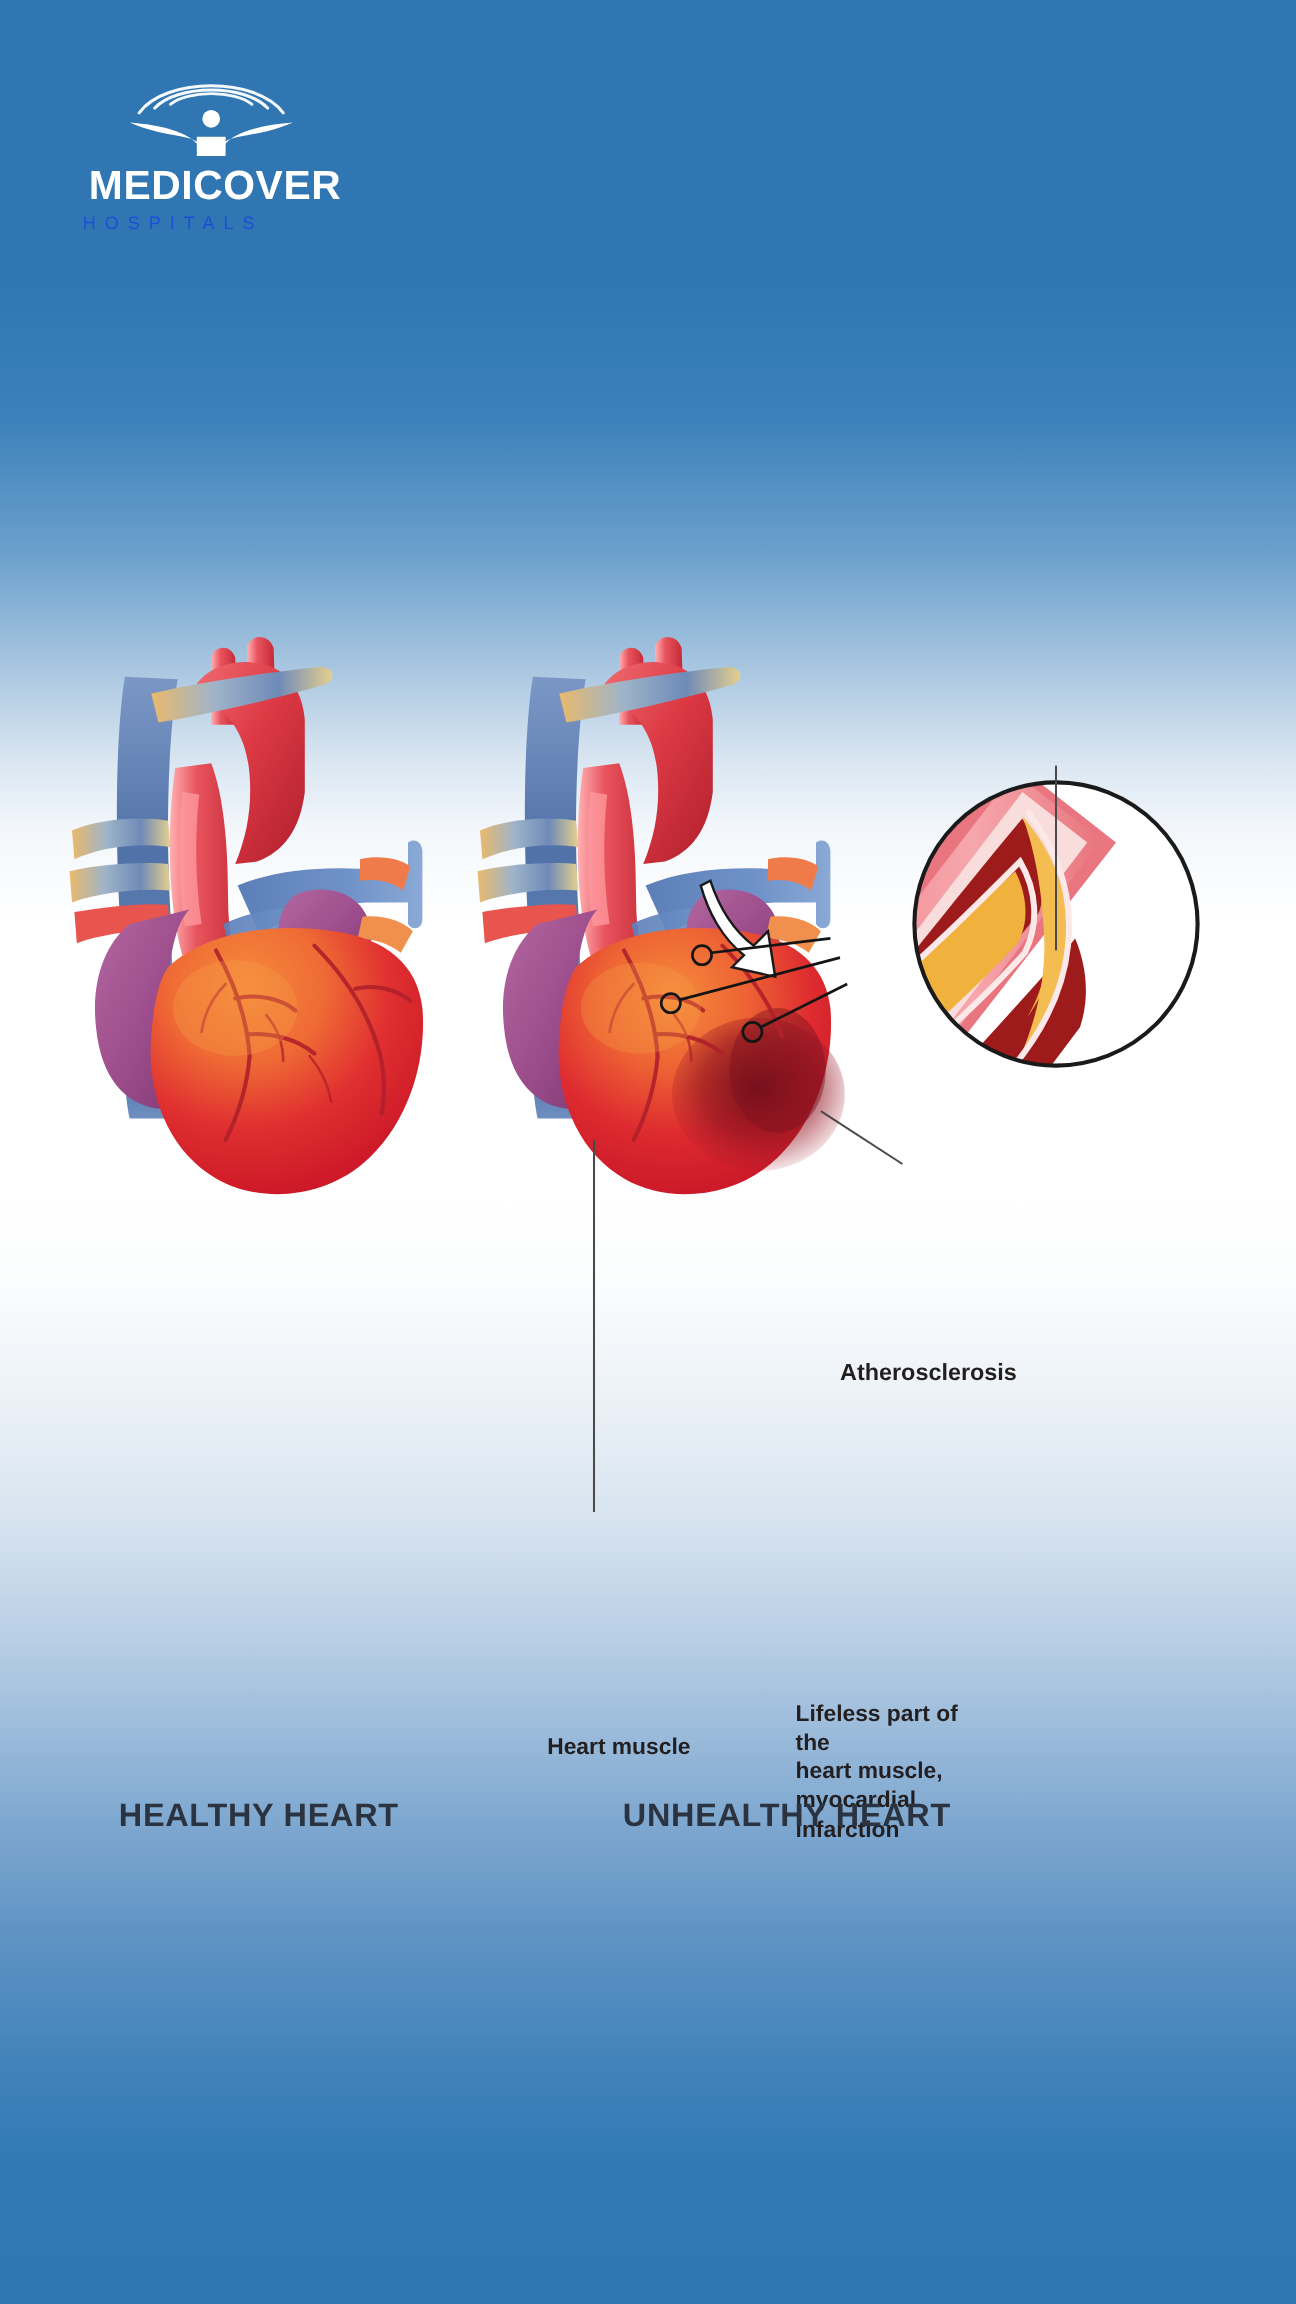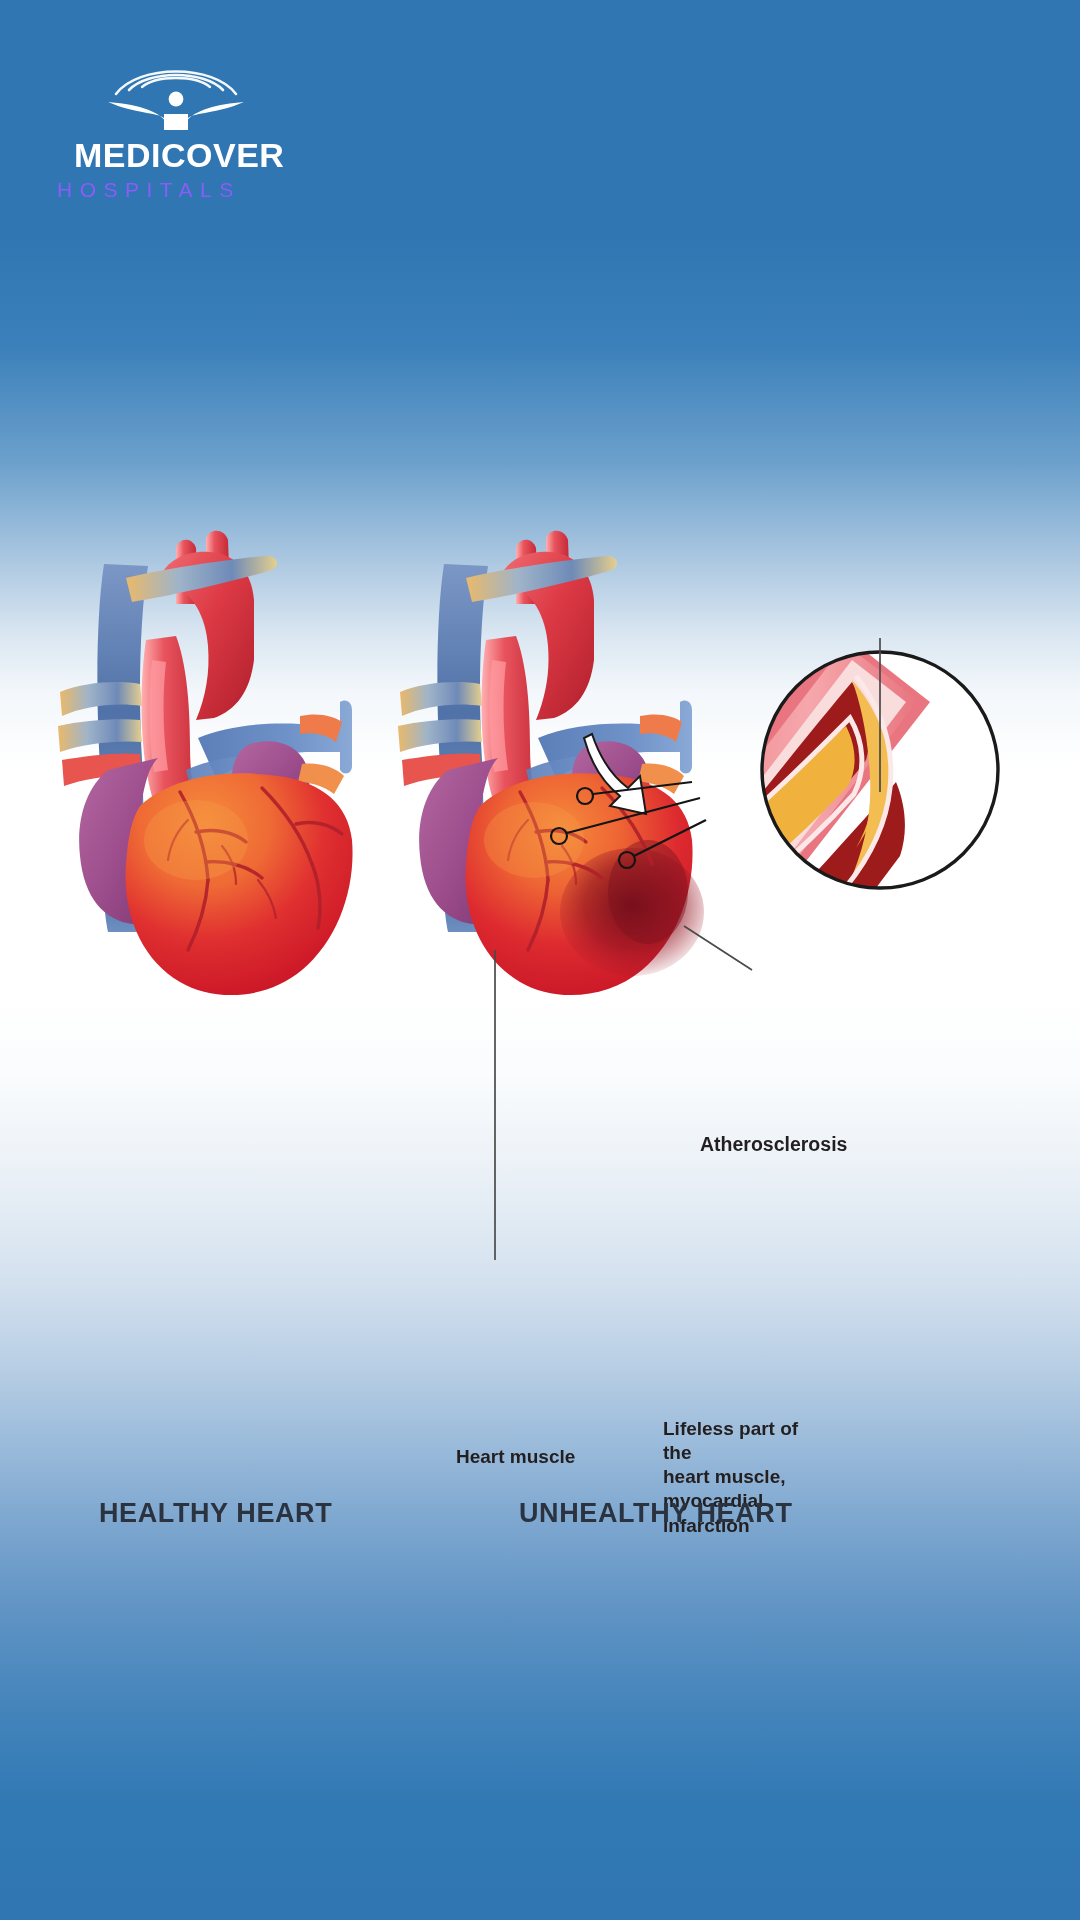--- a/index.html
+++ b/index.html
@@ -18,23 +18,23 @@
   
   .logo { position:absolute; left:54px; top:60px; width:260px; height:140px; }
   .logo-mark { position:relative; width:160px; height:70px; margin-left:42px; }
   .logo-arcs { position:absolute; left:0; top:0; }
   .logo-word { margin-top:8px; }
   .logo-word .m1 {
     color:#ffffff; font-size:34px; font-weight:bold;
     letter-spacing:0.5px; line-height:1; display:block;margin-left:20px;
   }
   .logo-word .m2 {
-    color:#8b5cf6; font-size:21px; font-weight:normal;
+    color:#1d4ed8; font-size:15px; font-weight:normal;
     letter-spacing:7.5px; line-height:1; display:block;
-    margin-top:7px; margin-left:3px;
+    margin-top:7px; margin-left:15px;
   }
 
   
   .figure { position:absolute; left:0; top:520px; width:1080px; height:740px;font-weight:bold; }
   .heart-svg { position:absolute; left:0; top:0; }
 
   
   .lbl {
     position:absolute; color:#231f20; font-size:19px;
     line-height:1.25; white-space:pre-line;

